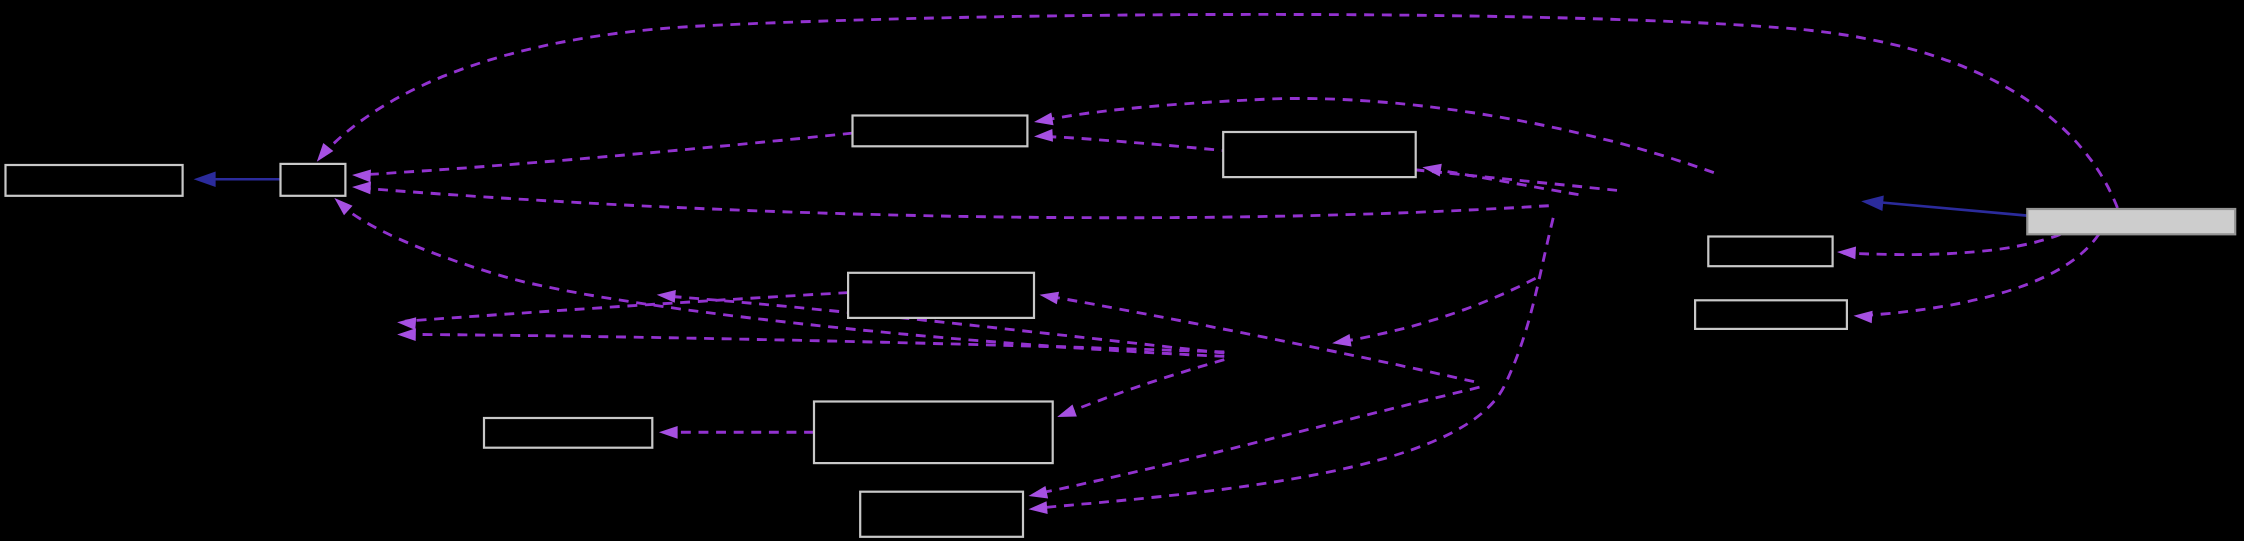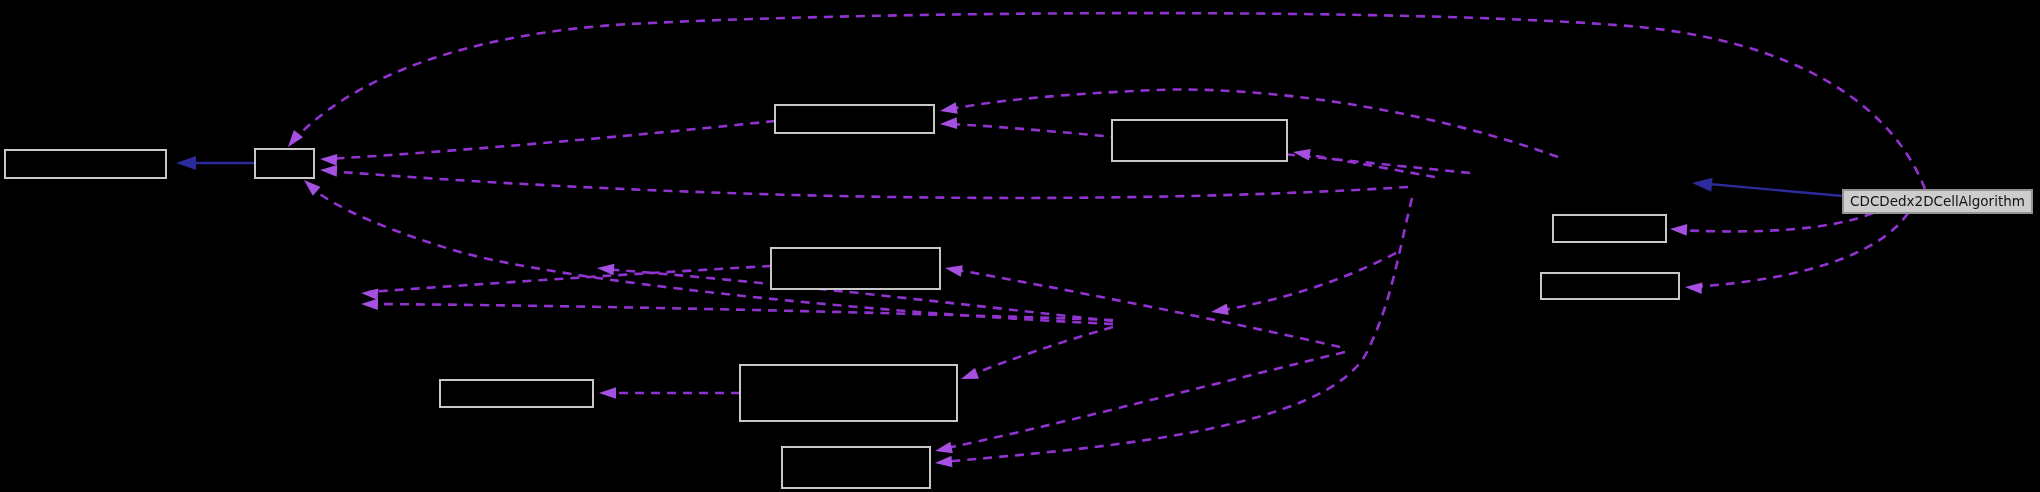--- a/index.html
+++ b/index.html
@@ -60,14 +60,13 @@
       <rect x="775" y="105" width="159" height="28" fill="#000000" stroke="#c8c8c8" stroke-width="2"></rect>
       <rect x="1112" y="120" width="175" height="41" fill="#000000" stroke="#c8c8c8" stroke-width="2"></rect>
       <rect x="771" y="248" width="169" height="41" fill="#000000" stroke="#c8c8c8" stroke-width="2"></rect>
       <rect x="440" y="380" width="153" height="27" fill="#000000" stroke="#c8c8c8" stroke-width="2"></rect>
       <rect x="740" y="365" width="217" height="56" fill="#000000" stroke="#c8c8c8" stroke-width="2"></rect>
       <rect x="782" y="447" width="148" height="41" fill="#000000" stroke="#c8c8c8" stroke-width="2"></rect>
       <rect x="1553" y="215" width="113" height="27" fill="#000000" stroke="#c8c8c8" stroke-width="2"></rect>
       <rect x="1541" y="273" width="138" height="26" fill="#000000" stroke="#c8c8c8" stroke-width="2"></rect>
       <rect x="1843" y="190" width="189" height="23" fill="#cdcdcd" stroke="#949494" stroke-width="2"></rect>
     </svg>
-  <div id="class-label" style="left: 1843px; top: 190px; width: 189px; height: 23px; color: rgb(20, 20, 20);">CDCDedx2DCellAlgorithm</div>
 </div>
 
 </body></html>

